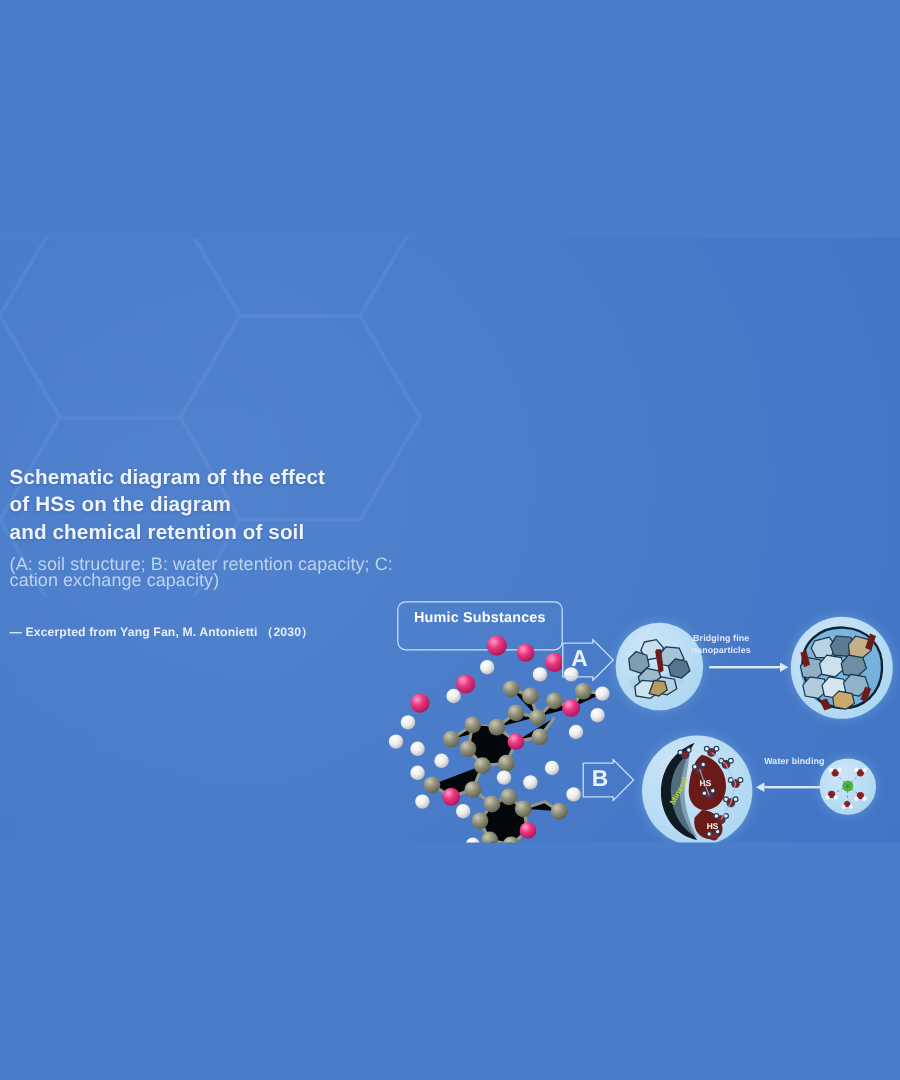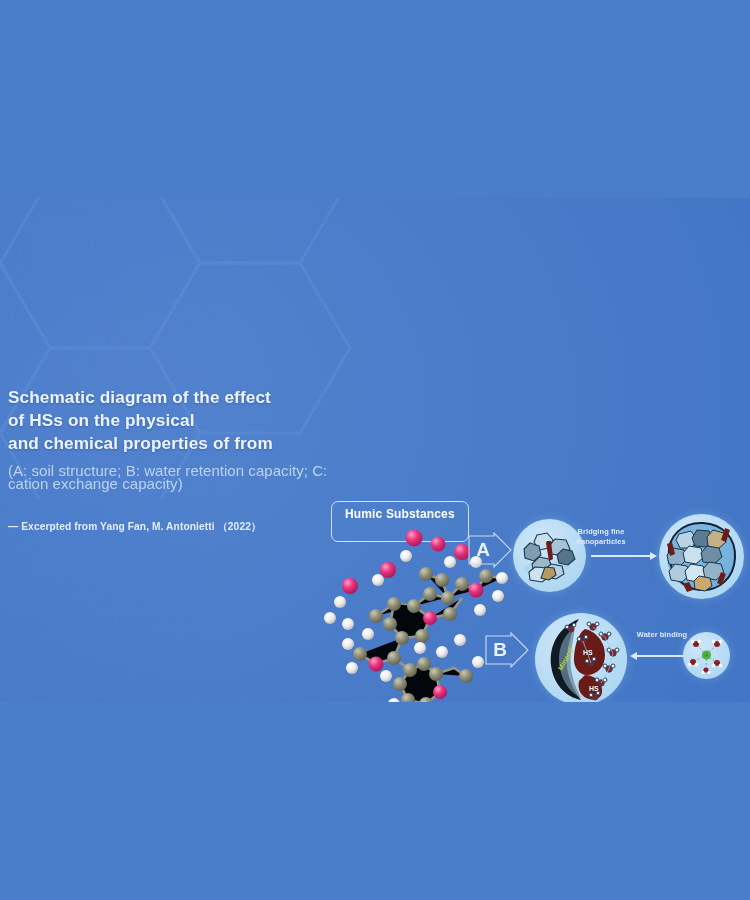--- a/index.html
+++ b/index.html
@@ -92,24 +92,24 @@
     <svg class="hex-wm" viewBox="0 0 430 340">
       <polygon points="110,20 210,20 260,105 210,190 110,190 60,105"></polygon>
       <polygon points="260,105 360,105 410,190 360,275 260,275 210,190"></polygon>
       <polygon points="110,190 210,190 260,275 210,360 110,360 60,275"></polygon>
       <polygon points="-40,105 60,105 110,190 60,275 -40,275 -90,190"></polygon>
       <polygon points="260,-65 360,-65 410,20 360,105 260,105 210,20"></polygon>
     </svg>
 
     <div id="textblock">
       <div class="title-line">Schematic diagram of the effect</div>
-      <div class="title-line">of HSs on the physical</div>
-      <div class="title-line">and chemical properties of from</div>
+      <div class="title-line">of HSs on the diagram</div>
+      <div class="title-line">and chemical retention of soil</div>
       <div class="subtitle">(A: soil structure; B: water retention capacity; C: cation exchange capacity)</div>
-      <div class="credit">— Excerpted from Yang Fan, M. Antonietti （2022）</div>
+      <div class="credit">— Excerpted from Yang Fan, M. Antonietti （2030）</div>
     </div>
 
     <div id="hs-pill">Humic Substances</div>
 
     <svg id="molecules" viewBox="0 0 230 300">
       <defs>
         <radialGradient id="gO" cx="35%" cy="30%" r="75%">
           <stop offset="0%" stop-color="#ff9ec6"></stop>
             <stop offset="45%" stop-color="#e8357f"></stop>
             <stop offset="100%" stop-color="#a81658"></stop>

